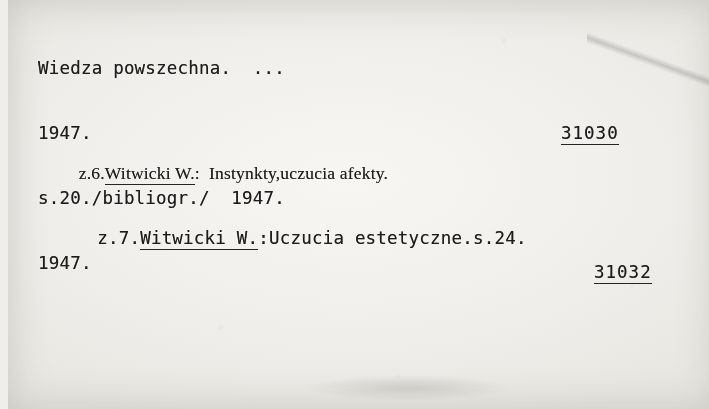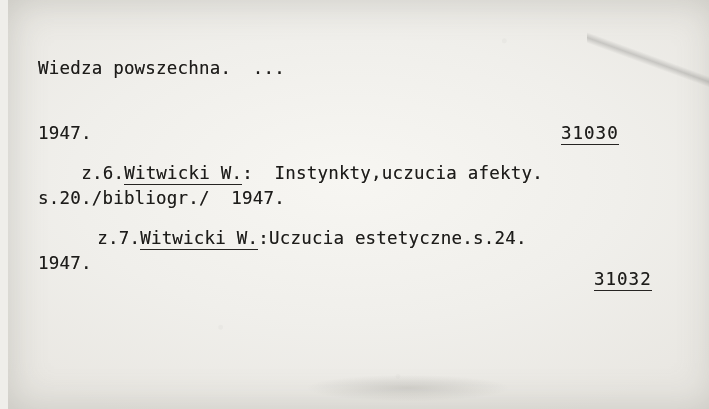--- a/index.html
+++ b/index.html
@@ -75,26 +75,26 @@
   .line {
     position: absolute;
     white-space: pre;
     text-shadow: 0 0 0.6px rgba(40,38,35,0.55);
   }
 
   .l-title   { left: 30px;  top: 58px; }
   .l2-a      { left: 57px;  top: 100px; }
   .l2-b      { left: 30px;  top: 123px; }
   .l2-num    { left: 553px; top: 123px; }
-  .l3-a      { left: 41px;  top: 163px; }
+  .l3-a      { left: 57px;  top: 163px; font-family: Liberation Serif, serif; }
   .l3-b      { left: 30px;  top: 188px; }
   .l3-num    { left: 619px; top: 188px; }
   .l4-a      { left: 57px;  top: 228px; }
   .l4-b      { left: 30px;  top: 253px; }
-  .l4-num    { left: 586px; top: 269px; }
+  .l4-num    { left: 586px; top: 262px; }
 
   
   .u {
     border-bottom: 1.6px solid #262422;
     padding-bottom: 1px;
   }
   .num {
     border-bottom: 1.7px solid #262422;
     padding-bottom: 1px;
     letter-spacing: 1px;

